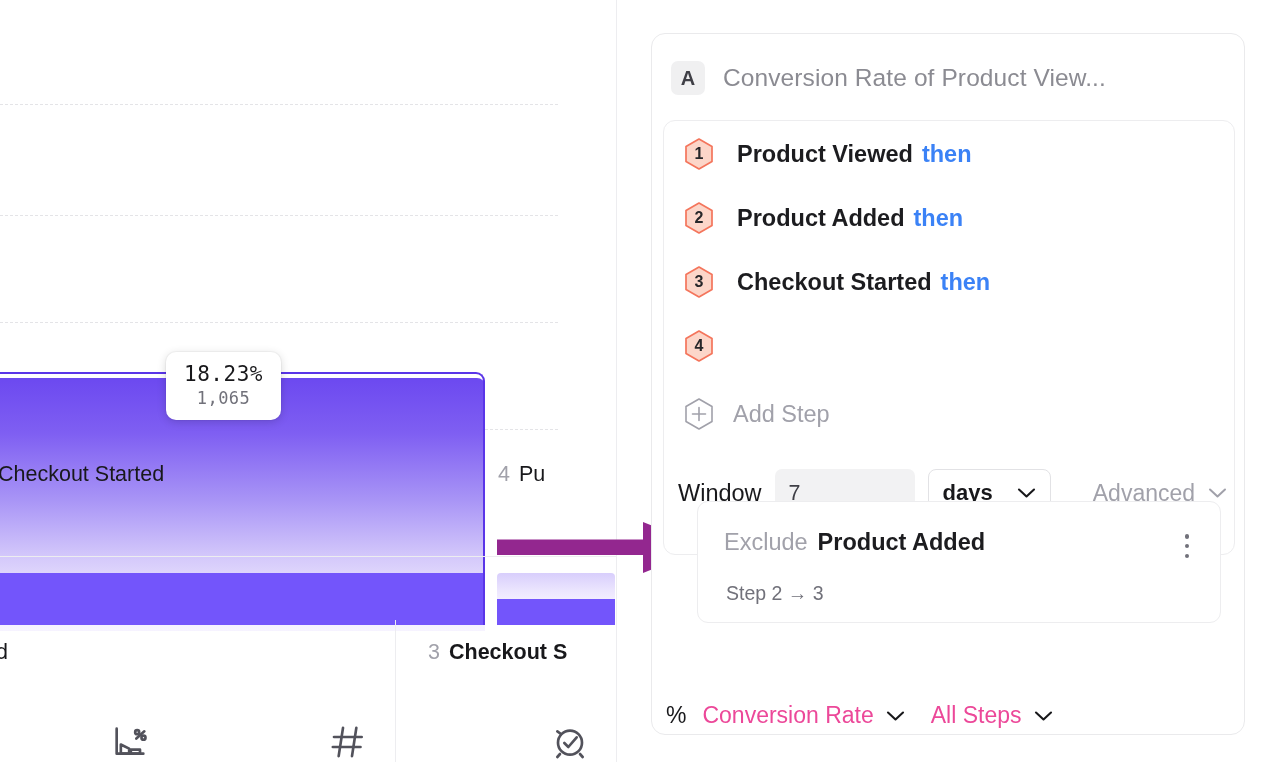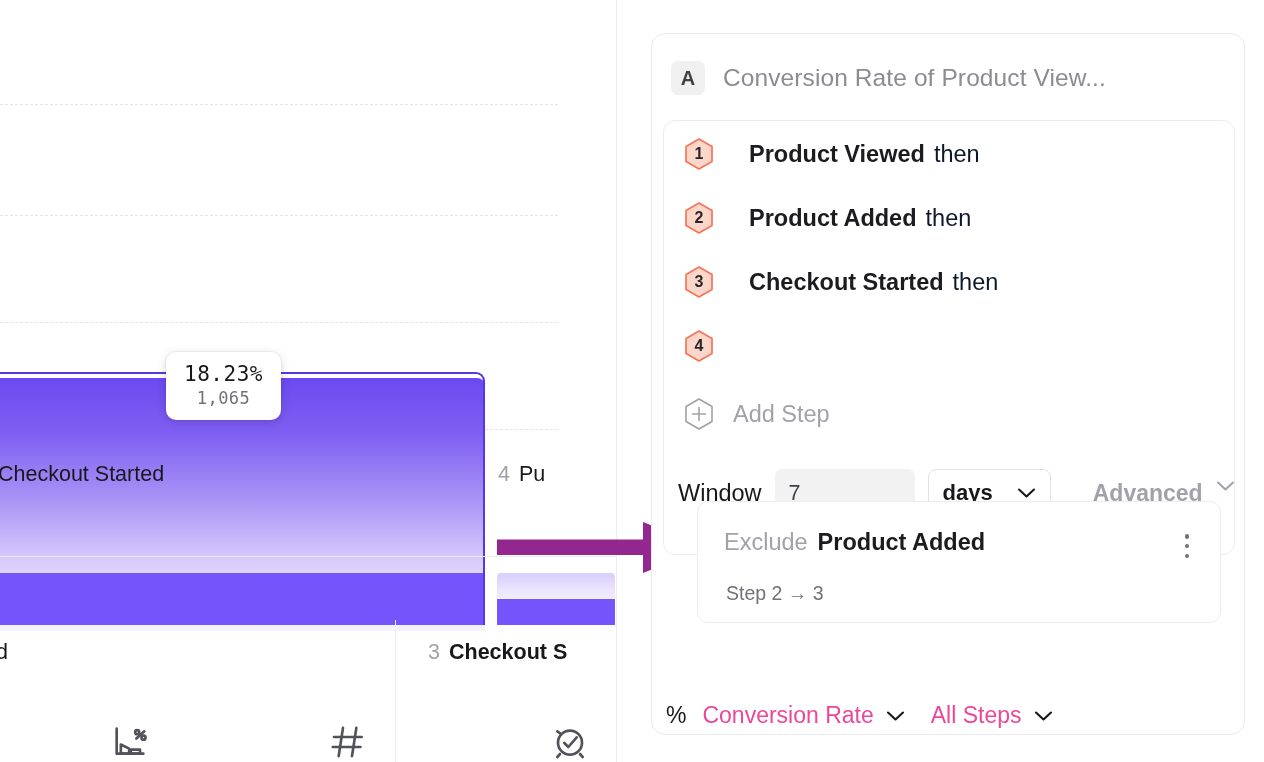--- a/index.html
+++ b/index.html
@@ -106,23 +106,23 @@
   }
   .hex {
     width:34px; height:34px; flex:none; position:relative;
     display:flex; align-items:center; justify-content:center;
   }
   .hex svg { position:absolute; inset:0; }
   .hex span {
     position:relative; font-size:16px; font-weight:700; color:#27272a; line-height:1;
   }
   .step-name {
-    margin-left:33px; font-size:23.5px; font-weight:700; color:#1c1c1f; white-space:nowrap;
-  }
-  .step-then { margin-left:9px; font-size:23.5px; color:#0f172a; font-weight:400; }
+    margin-left:21px; font-size:23.5px; font-weight:700; color:#1c1c1f; white-space:nowrap;
+  }
+  .step-then { margin-left:9px; font-size:23.5px; color:#3b82f6; font-weight:700; }
 
   #add-step-row { top:276px; }
   #add-step-row .add-label { margin-left:17px; font-size:23.5px; color:#a1a1aa; }
 
   
   #window-row {
     position:absolute; left:14px; top:348px; display:flex; align-items:center;
   }
   #window-label { font-size:23.5px; color:#18181b; }
   #window-input {
@@ -133,22 +133,22 @@
     font-family:"Liberation Sans", sans-serif;
   }
   #window-unit {
     margin-left:13px; height:48px; min-width:112px;
     border:1px solid #e2e2e5; border-radius:8px;
     display:flex; align-items:center; justify-content:center; gap:12px;
     font-size:22px; font-weight:700; color:#18181b;
     padding:0 14px;
   }
   #advanced {
-    margin-left:42px; display:flex; gap:13px;
-    font-size:23px; color:#a1a1aa;font-weight:bold;
+    margin-left:42px; display:flex; align-items:center; gap:13px;
+    font-size:23px; color:#a1a1aa;
   }
 
   
   #exclude-card {
     position:absolute; left:33px; top:380px; width:524px; height:122px;
     border:1px solid #ededef; border-radius:11px; background:#fff;
   }
   #exclude-head {
     position:absolute; left:26px; top:27px; display:flex; align-items:flex-start;
   }

